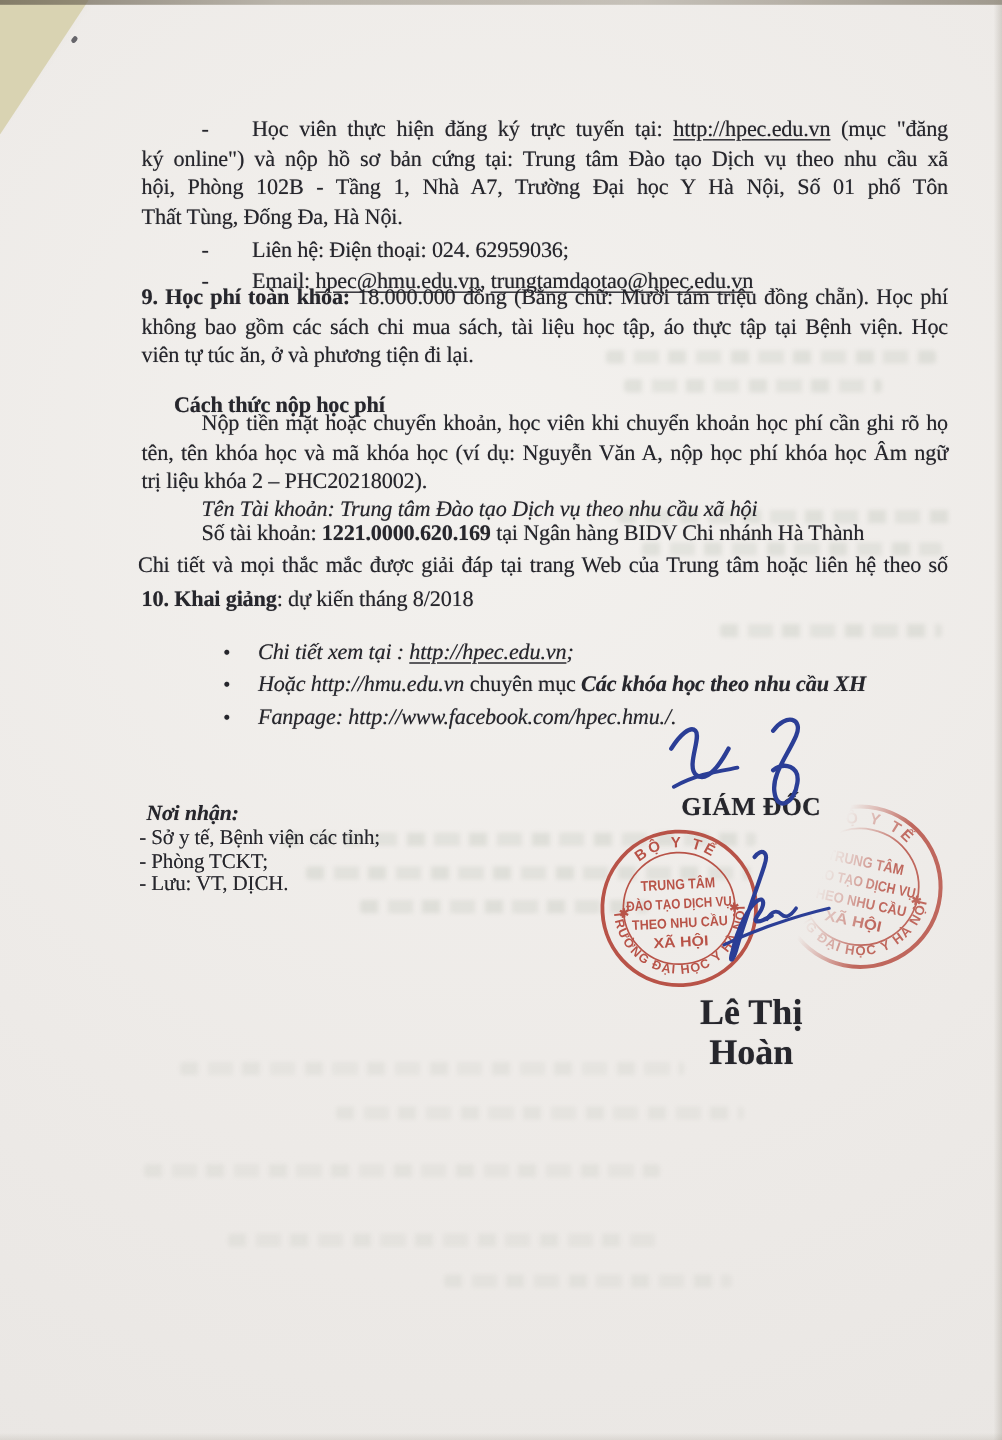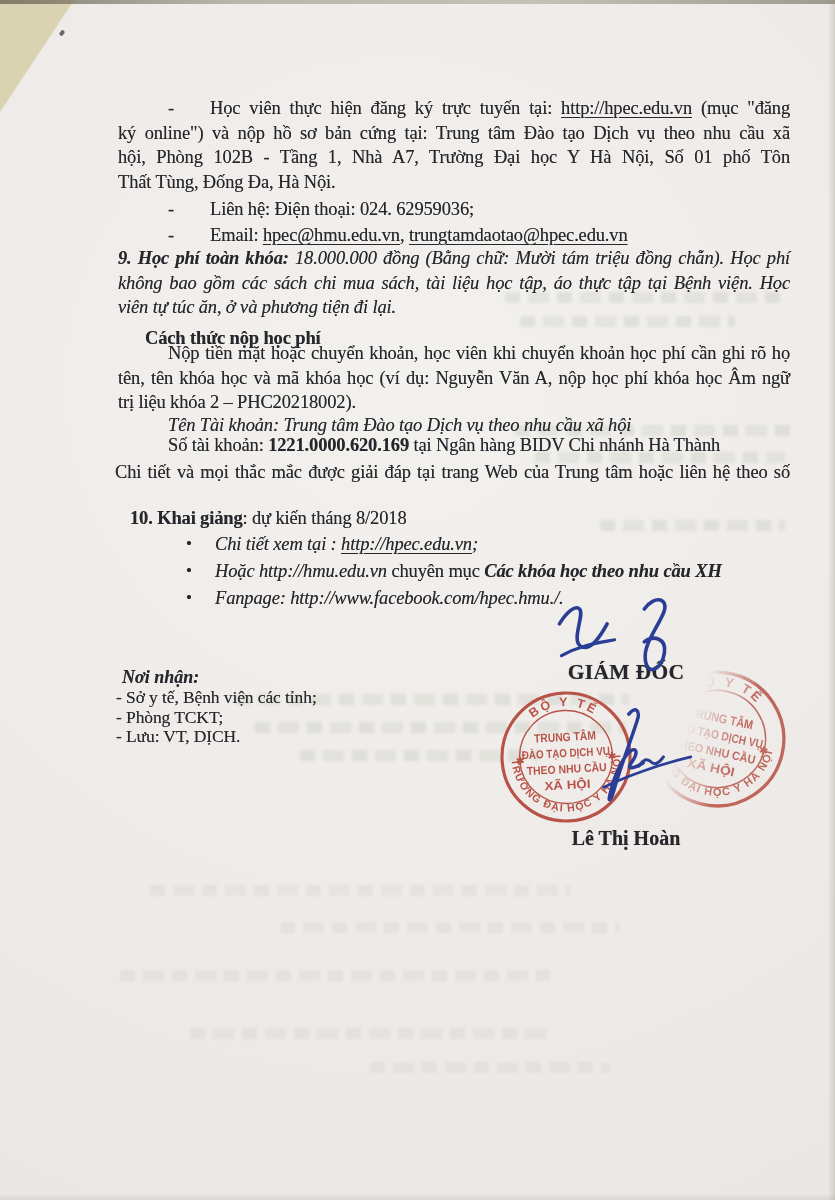--- a/index.html
+++ b/index.html
@@ -40,21 +40,21 @@
   .method{margin-left:27px;font-weight:bold;}
   
   #recip-heading{position:absolute;left:122px;top:667px;font-size:18px;font-weight:bold;font-style:italic;
     text-shadow:0 0 .6px rgba(38,38,44,.55);}
   #recip-list{position:absolute;left:116px;top:688px;font-size:17.5px;line-height:19.5px;letter-spacing:-.1px;
     text-shadow:0 0 .5px rgba(38,38,44,.5);}
   
   #sign-title{position:absolute;left:556px;top:660px;width:140px;text-align:center;
     font-size:21.5px;font-weight:bold;letter-spacing:.3px;text-shadow:0 0 .7px rgba(38,38,44,.6);}
   #sign-name{position:absolute;left:546px;top:827px;width:160px;text-align:center;
-    font-size:20px;font-weight:bold;text-shadow:0 0 .7px rgba(38,38,44,.6);}
+    font-size:30px;font-weight:bold;text-shadow:0 0 .7px rgba(38,38,44,.6);}
   
   .stamp{position:absolute;}
   #stamp-left{left:498px;top:689px;width:136px;height:136px;transform:rotate(-3deg);opacity:.92;}
   #stamp-right{left:646px;top:668px;width:142px;height:142px;transform:rotate(12deg);opacity:.8;
     -webkit-mask-image:linear-gradient(100deg, transparent 30%, rgba(0,0,0,.45) 46%, #000 62%);
     mask-image:linear-gradient(100deg, transparent 30%, rgba(0,0,0,.45) 46%, #000 62%);}
   .stamp svg{width:100%;height:100%;}
   .stamp text{font-family:"Liberation Sans", sans-serif;font-weight:bold;}
   .sig{position:absolute;}
   #sig-initials{left:553px;top:592px;width:138px;height:95px;}
@@ -97,21 +97,21 @@
 
   <div class="sec" style="top:196px;line-height:26px;">
     <div class="line">
       <span class="dash">-</span><span class="lead">Liên hệ: Điện thoại: 024. 62959036;</span>
     </div>
     <div class="line">
       <span class="dash">-</span><span class="lead">Email: </span><span class="u">hpec@hmu.edu.vn</span><span>, </span><span class="u">trungtamdaotao@hpec.edu.vn</span>
     </div>
   </div>
 
-  <div class="sec" style="top:246px;font-style:italic;">
+  <div class="sec" style="top:236px;">
     <div class="line j"><span class="b">9. Học phí toàn khóa:</span><span> 18.000.000 đồng (Bằng chữ: Mười tám triệu đồng chẵn). Học phí</span></div>
     <div class="line j">không bao gồm các sách chi mua sách, tài liệu học tập, áo thực tập tại Bệnh viện. Học</div>
     <div class="line">viên tự túc ăn, ở và phương tiện đi lại.</div>
   </div>
 
   <div class="sec" style="top:326px;">
     <div class="line method">Cách thức nộp học phí</div>
   </div>
 
   <div class="sec" style="top:341px;">
@@ -124,21 +124,21 @@
     <div class="line pl50">Tên Tài khoản: Trung tâm Đào tạo Dịch vụ theo nhu cầu xã hội</div>
   </div>
   <div class="sec" style="top:433px;">
     <div class="line pl50"><span>Số tài khoản: </span><span class="b">1221.0000.620.169</span><span> tại Ngân hàng BIDV Chi nhánh Hà Thành</span></div>
   </div>
 
   <div class="sec" style="top:460px;">
     <div class="line j" style="margin-left:-3px;">Chi tiết và mọi thắc mắc được giải đáp tại trang Web của Trung tâm hoặc liên hệ theo số</div>
   </div>
 
-  <div class="sec" style="top:506px;margin-left:12px;">
+  <div class="sec" style="top:488px;">
     <div class="line"><span class="b">10. Khai giảng</span><span>: dự kiến tháng 8/2018</span></div>
   </div>
 
   <div class="sec" style="top:531px;">
     <div class="bul-line">
       <span class="dot">•</span><span>Chi tiết xem tại : </span><span class="u">http://hpec.edu.vn</span><span>;</span>
     </div>
     <div class="bul-line">
       <span class="dot">•</span><span>Hoặc http://hmu.edu.vn</span><span style="font-style:normal;"> chuyên mục </span><span class="b">Các khóa học theo nhu cầu XH</span>
     </div>

